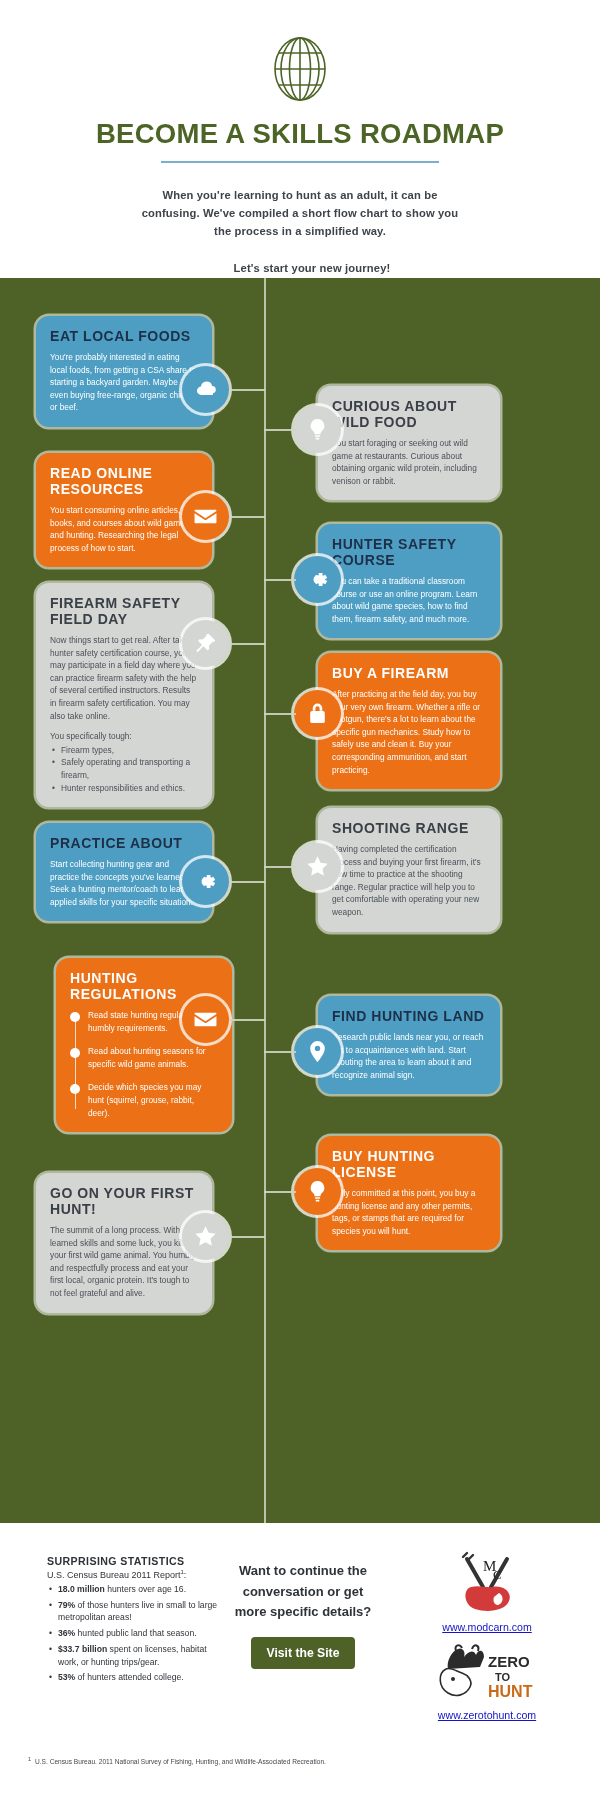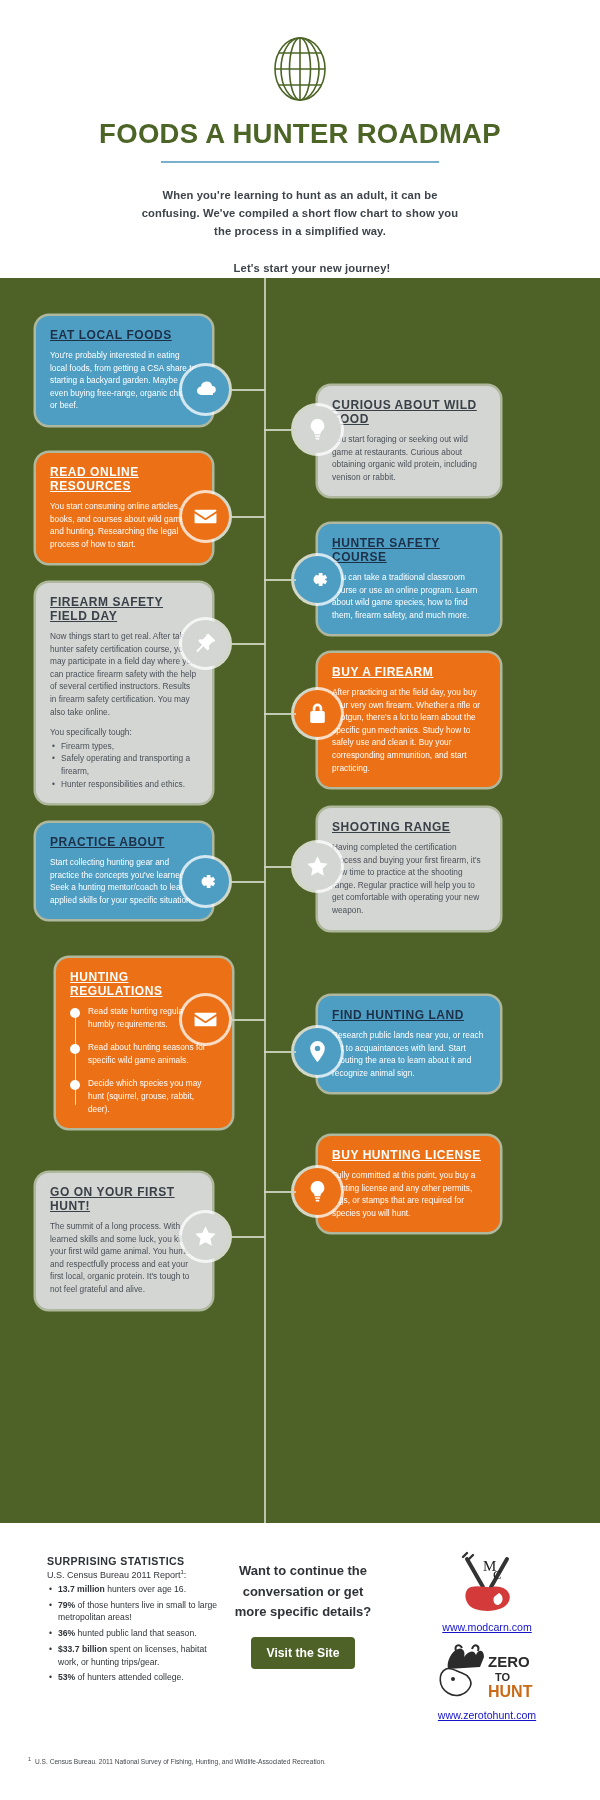--- a/index.html
+++ b/index.html
@@ -37,21 +37,21 @@
     padding: 12px 14px 13px 14px;
     box-shadow: 0 0 0 2.5px rgba(255,255,255,.55);
   }
   .card.left  { left: 36px;  width: 176px; }
   .card.right { left: 318px; width: 182px; }
 
   .card.blue   { background: #4e9ec4; }
   .card.orange { background: #ec7016; }
   .card.gray   { background: #d3d6d3; }
 
-  .c-title { font-size: 12px; font-weight: bold; letter-spacing: .55px; margin-bottom: 7px; text-decoration: underline; }
+  .c-title { font-size: 14px; font-weight: bold; letter-spacing: .55px; margin-bottom: 7px; }
   .blue   .c-title { color: #1d3048; }
   .orange .c-title { color: #ffffff; }
   .gray   .c-title { color: #3a4047; }
 
   .c-body { font-size: 8.3px; line-height: 1.52; }
   .blue   .c-body { color: #ffffff; }
   .orange .c-body { color: #ffffff; }
   .gray   .c-body { color: #4a5059; }
   .c-body p + p { margin-top: 8px; }
   .c-sublist { list-style: none; margin-top: 1px; }
@@ -121,21 +121,21 @@
         <ellipse cx="29" cy="35" rx="25" ry="31"></ellipse>
         <ellipse cx="29" cy="35" rx="10.5" ry="31"></ellipse>
         <ellipse cx="29" cy="35" rx="19" ry="31"></ellipse>
         <line x1="29" y1="4" x2="29" y2="66"></line>
         <line x1="4" y1="35" x2="54" y2="35"></line>
         <line x1="7.6" y1="19" x2="50.4" y2="19"></line>
         <line x1="7.6" y1="51" x2="50.4" y2="51"></line>
       </g>
     </svg>
   </div>
-  <div class="title">FOODS A HUNTER ROADMAP</div>
+  <div class="title">BECOME A SKILLS ROADMAP</div>
   <div class="divider"></div>
   <div class="intro">When you're learning to hunt as an adult, it can be confusing. We've compiled a short flow chart to show you the process in a simplified  way.</div>
   <div class="start-line">Let's start your new journey!</div>
 </div>
 
 <div class="flow">
   <div class="spine"></div>
   <div id="flow-nodes">
       <div class="card left blue" style="top: 38px;">
         <div class="c-title">EAT LOCAL FOODS</div>
@@ -300,21 +300,21 @@
 </div>
 
 <div class="footer">
 
   <div class="stats">
     <h3>SURPRISING STATISTICS</h3>
     <div class="src">
       <span>U.S. Census Bureau 2011 Report</span><sup>1</sup><span>:</span>
     </div>
     <ul id="stats-list">
-        <li><b>13.7 million</b><span> hunters  over age 16.</span></li>
+        <li><b>18.0 million</b><span> hunters  over age 16.</span></li>
         <li><b>79%</b><span> of those hunters  live in small to large metropolitan areas!</span></li>
         <li><b>36%</b><span> hunted public land that season.</span></li>
         <li><b>$33.7 billion</b><span> spent on licenses, habitat work, or hunting trips/gear.</span></li>
         <li><b>53%</b><span> of hunters  attended college.</span></li>
       </ul>
   </div>
 
   <div class="cta">
     <div class="cta-text">Want to continue the conversation or get more specific details?</div>
     <button class="cta-btn">Visit the Site</button>

